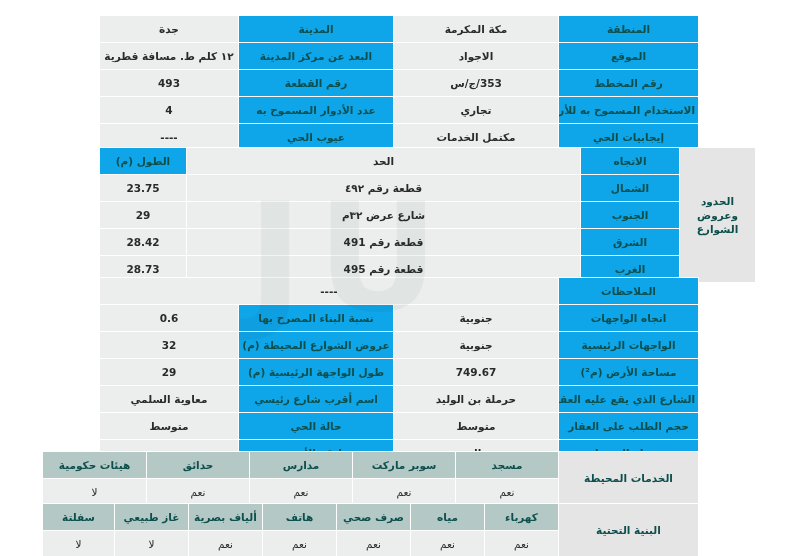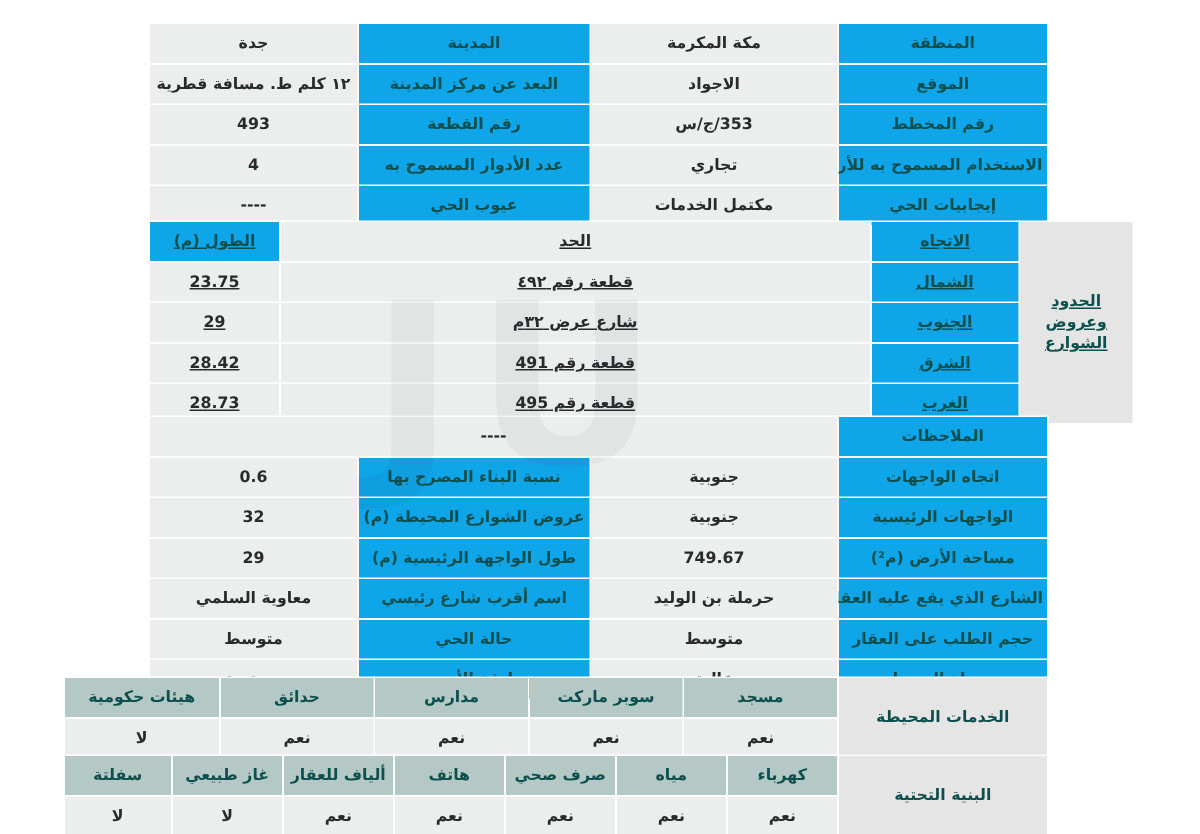--- a/index.html
+++ b/index.html
@@ -94,34 +94,34 @@
     white-space: normal;
     font-size: 10.5px;
   }
 
   
   #main-table { right: 101px; top: 15px; width: 599px; }
   #main-table td { height: 26px; }
 
   
   #bounds-table { right: 44px; top: 147px; width: 656px; }
-  #bounds-table td { height: 26px; text-decoration: underline; }
+  #bounds-table td { height: 26px; }
 
   
   #mid-table { right: 101px; top: 277px; width: 599px; }
   #mid-table td { height: 26px; }
 
   
   #svc-table { right: 101px; top: 451px; width: 656px; }
   #svc-table td { height: 26px; }
   #infra-table { right: 101px; top: 503px; width: 656px; }
   #infra-table td { height: 26px; margin-top: 32px; }
 
   .sub-head { background: #b4c9c6; color: #0d4f4c; font-weight: bold; }
-  .sub-val  { background: #eceeed; color: #2a2a2a; font-weight: bold; }
+  .sub-val  { background: #eceeed; color: #2a2a2a; font-weight: normal; }
 </style>
 </head>
 <body>
 
 <div id="sheet">
 
   <div class="watermark">
     <span>JU</span>
   </div>
 
@@ -294,21 +294,21 @@
         <col style="width:74px">
       <col style="width:72px">
     </colgroup>
     <tbody>
       <tr>
         <td class="span-lbl" rowspan="2">البنية التحتية</td>
         <td class="sub-head">كهرباء</td>
         <td class="sub-head">مياه</td>
         <td class="sub-head">صرف صحي</td>
         <td class="sub-head">هاتف</td>
-        <td class="sub-head">ألياف للعقار</td>
+        <td class="sub-head">ألياف بصرية</td>
         <td class="sub-head">غاز طبيعي</td>
         <td class="sub-head">سفلتة</td>
       </tr>
       <tr>
         <td class="sub-val">نعم</td>
         <td class="sub-val">نعم</td>
         <td class="sub-val">نعم</td>
         <td class="sub-val">نعم</td>
         <td class="sub-val">نعم</td>
         <td class="sub-val">لا</td>

